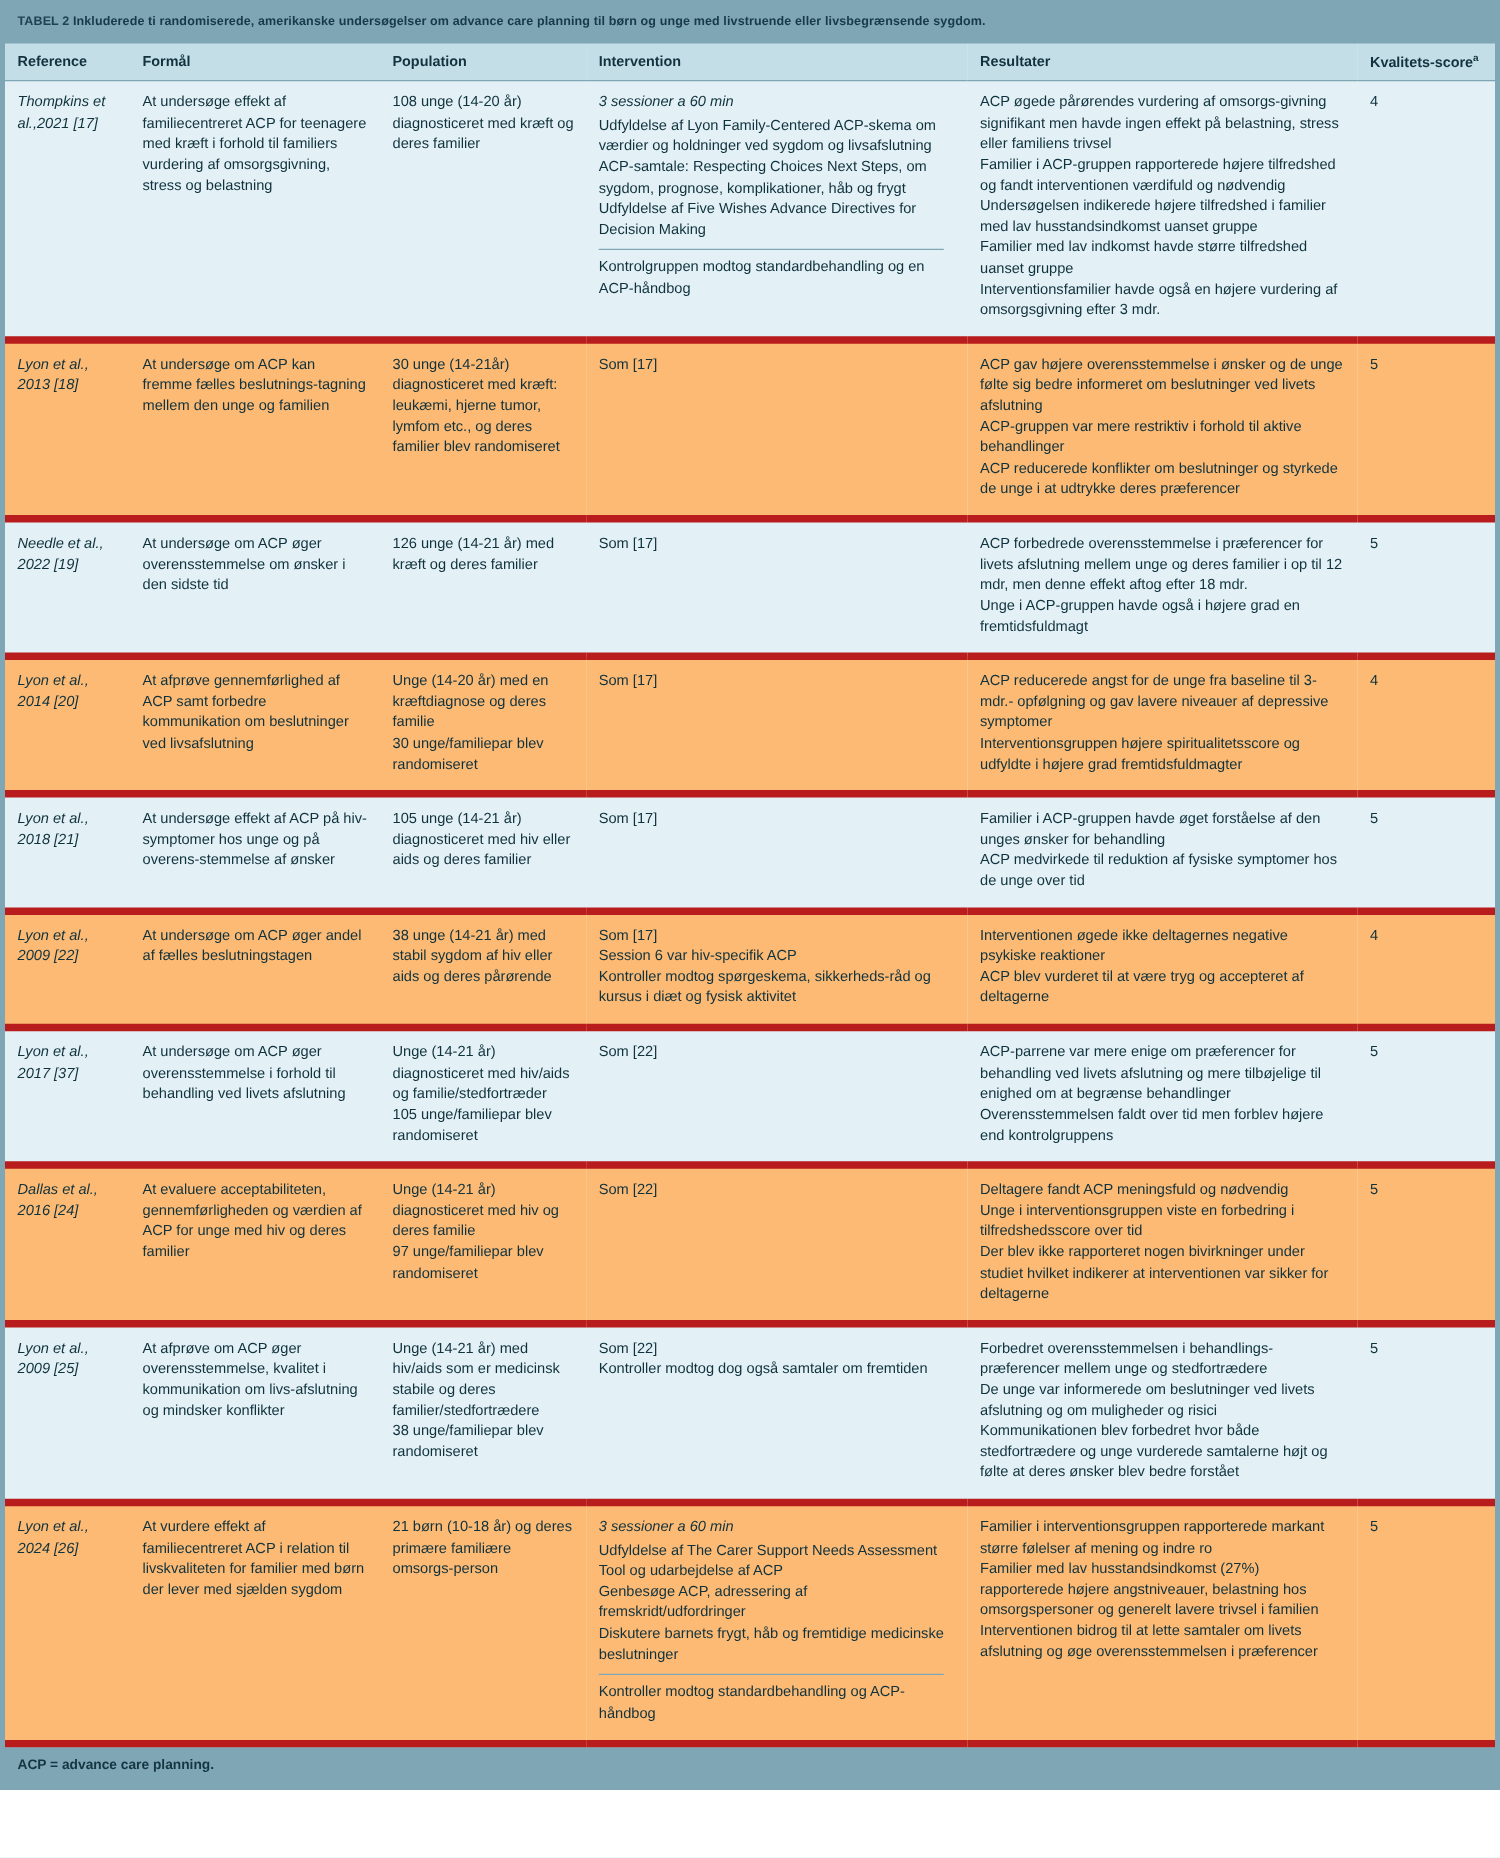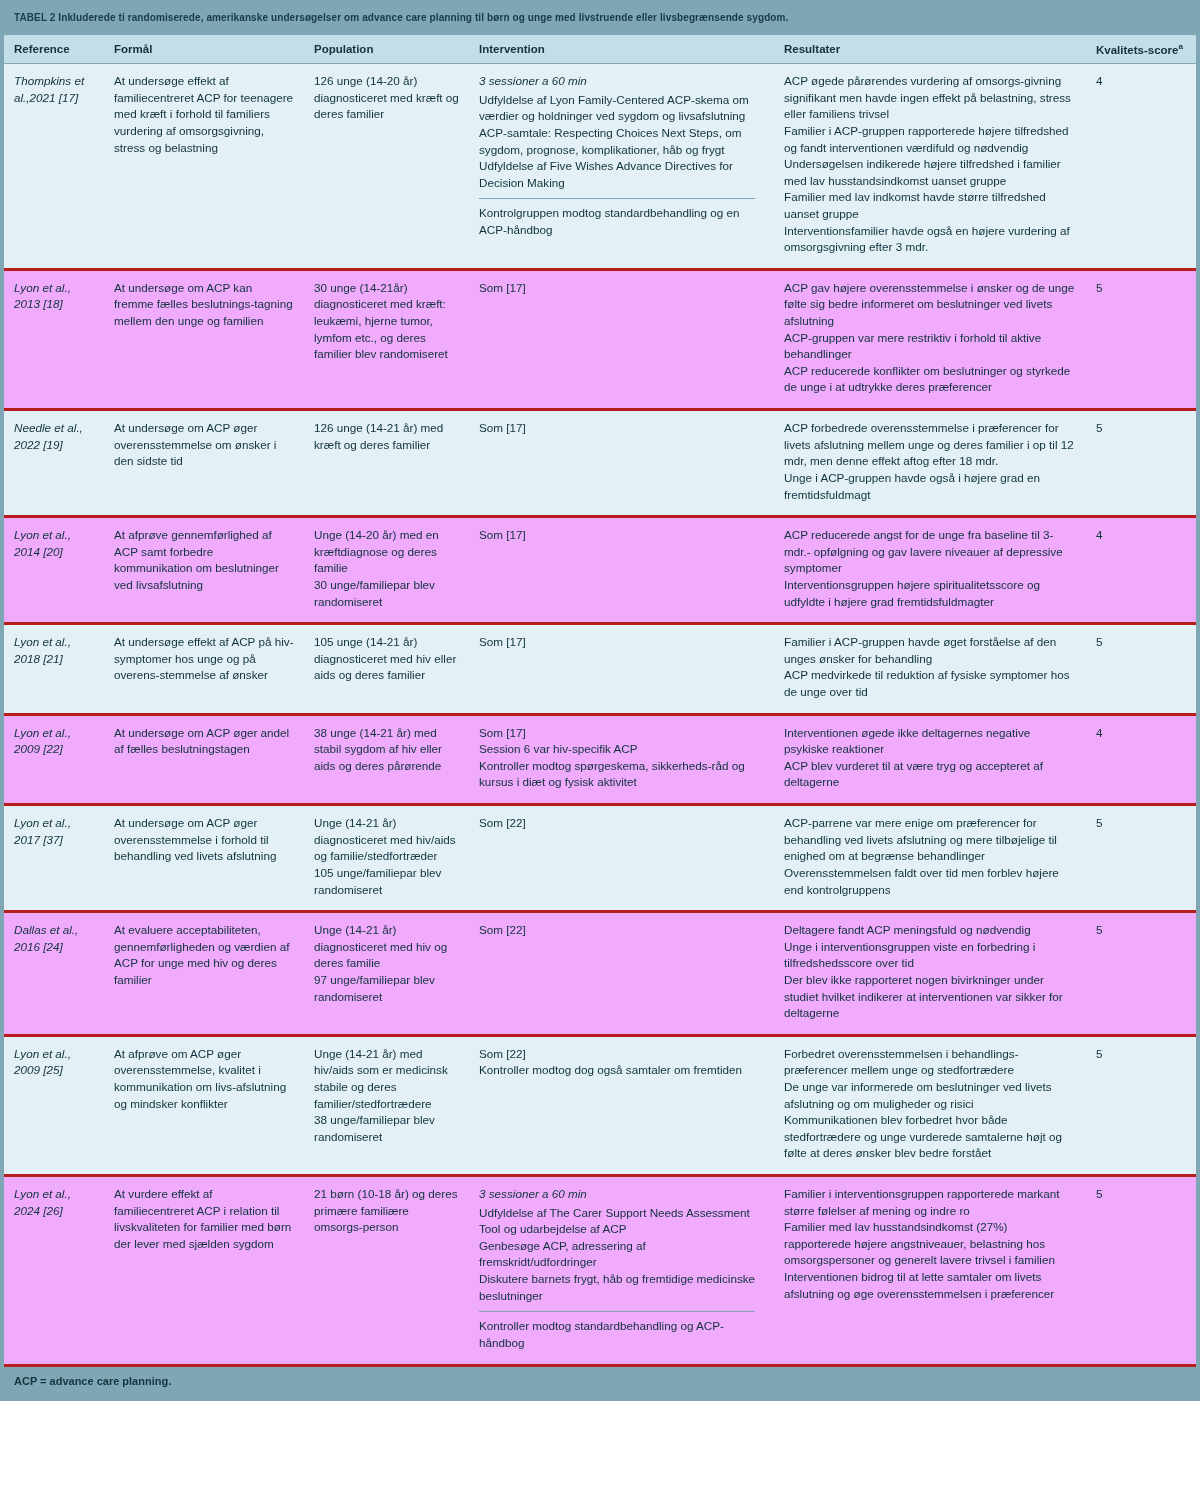--- a/index.html
+++ b/index.html
@@ -55,23 +55,23 @@
     margin-top: 48px;
   }
   thead th sup { font-size: 8px; vertical-align: super; }
 
   tbody td {
     vertical-align: top;
     padding: 9px 10px 12px 10px;
     font-size: 11.7px;
     line-height: 1.42;
     color: #10323d;
-    border-bottom: 3px solid #b91c1c;
-  }
-  tbody tr.row-alt td { background: #f0abfc; }
+    border-bottom: 6px solid #b91c1c;
+  }
+  tbody tr.row-alt td { background: #fdba74; }
   tbody tr.row-norm td { background: #e3f1f6; }
 
   td.ref { font-style: italic; }
   td.kval { text-align: left; }
   .int-italic { font-style: italic; margin-bottom: 2px; }
   .int-sep {
     border-top: 1px solid #7fa6b5;
     margin: 7px 0 6px 0;
     width: 97%;
   }
@@ -118,21 +118,21 @@
     </thead>
     <tbody id="tbody">
         <tr class="row-norm">
           <td class="ref">
             <span class="line">Thompkins et al.,2021 [17]</span>
           </td>
           <td>
             <span class="line">At undersøge effekt af familiecentreret ACP for teenagere med kræft i forhold til familiers vurdering af omsorgsgivning, stress og belastning</span>
           </td>
           <td>
-            <span class="line">126 unge (14-20 år) diagnosticeret med kræft og deres familier</span>
+            <span class="line">108 unge (14-20 år) diagnosticeret med kræft og deres familier</span>
           </td>
           <td>
             <div class="int-italic">3 sessioner a 60 min</div>
             <div>
               <span class="line">Udfyldelse af Lyon Family-Centered ACP-skema om værdier og holdninger ved sygdom og livsafslutning</span>
               <span class="line">ACP-samtale: Respecting Choices Next Steps, om sygdom, prognose, komplikationer, håb og frygt</span>
               <span class="line">Udfyldelse af Five Wishes Advance Directives for Decision Making</span>
             </div>
             <div class="int-sep"></div>
             <div>

